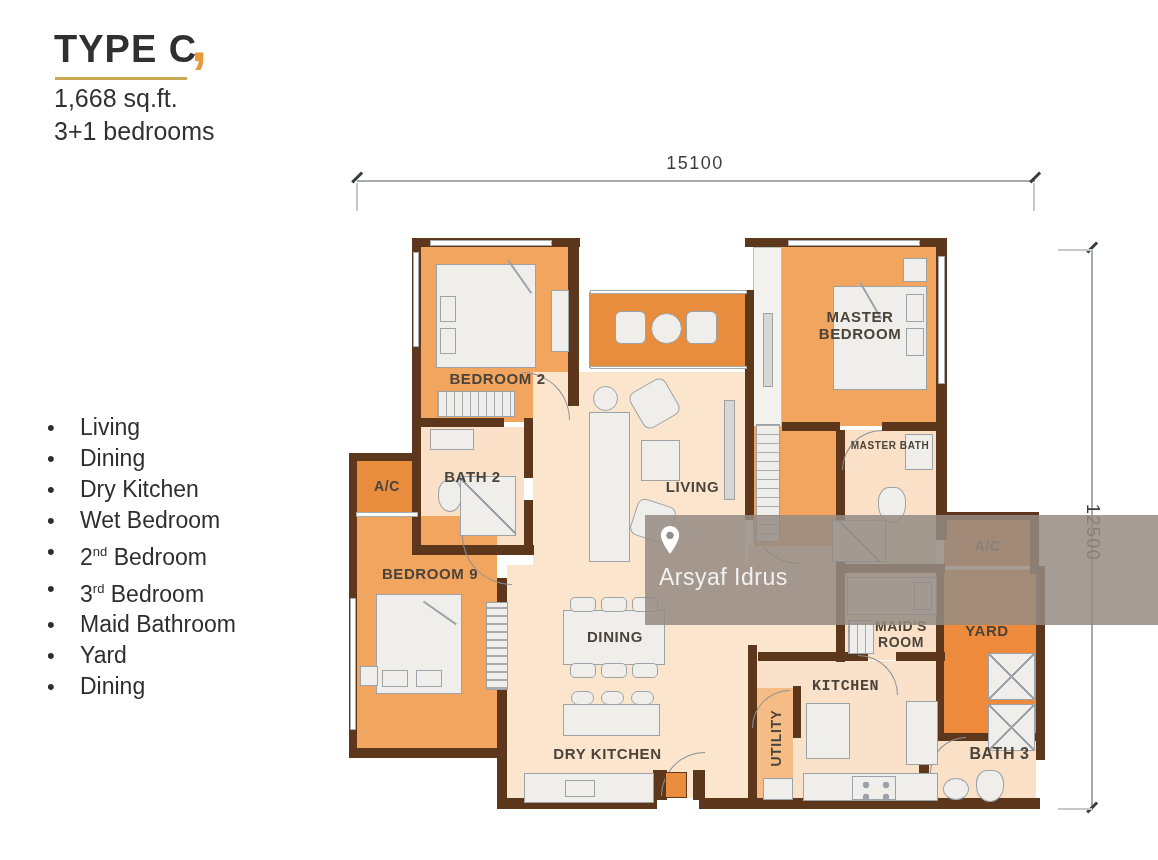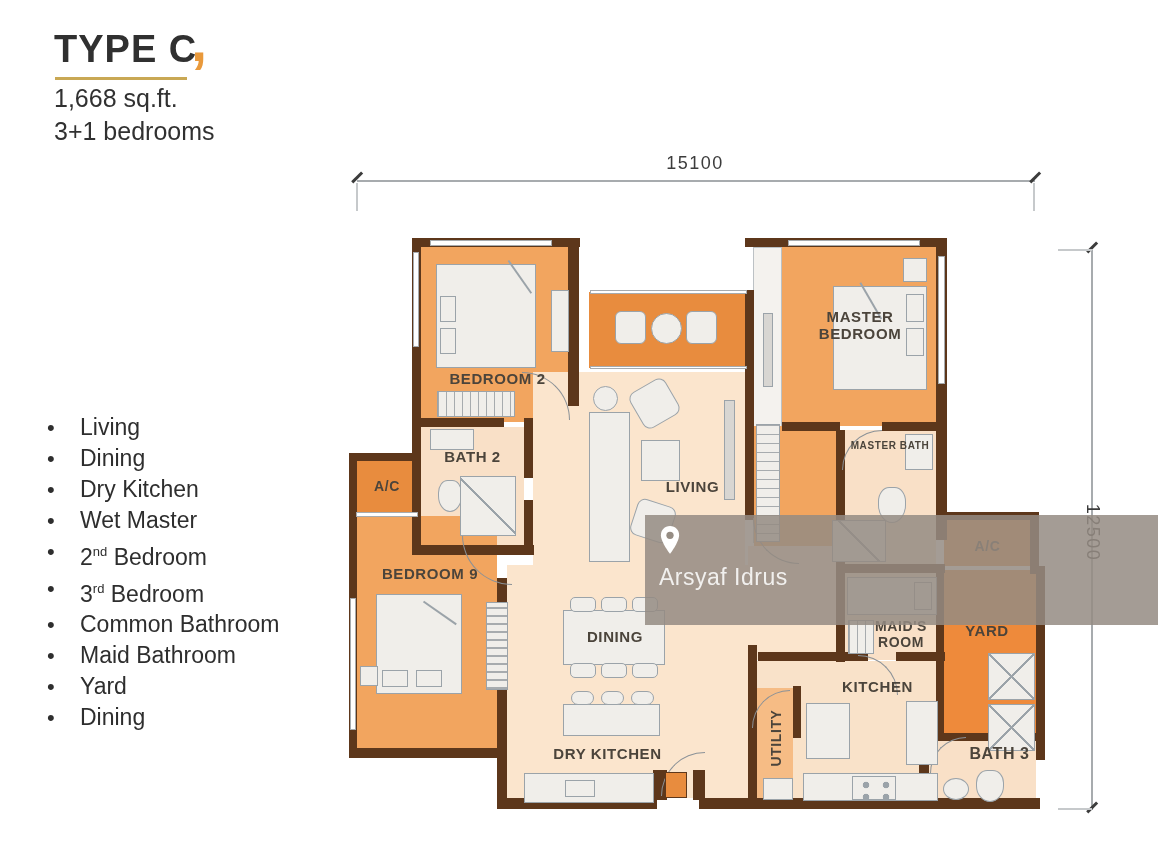--- a/index.html
+++ b/index.html
@@ -56,24 +56,23 @@
   <div id="title">TYPE C</div>
   <div id="title-underline"></div>
   <div id="title-comma">,</div>
   <div class="subtitle" style="top:86px;">1,668 sq.ft.</div>
   <div class="subtitle" style="top:119px;">3+1 bedrooms</div>
 
   <ul id="features">
     <li><span>Living</span></li>
     <li><span>Dining</span></li>
     <li><span>Dry Kitchen</span></li>
-    <li><span>Wet Master</span></li>
+    <li><span>Wet Bedroom</span></li>
     <li><span>2</span><sup>nd</sup><span> Bedroom</span></li>
     <li><span>3</span><sup>rd</sup><span> Bedroom</span></li>
-    <li><span>Common Bathroom</span></li>
     <li><span>Maid Bathroom</span></li>
     <li><span>Yard</span></li>
     <li><span>Dining</span></li>
   </ul>
 
   <div id="plan">
 
     <i class="room" style="left:418px;top:243px;width:154px;height:179px;background:#f2a55f;"></i>
     <i class="room" style="left:589px;top:292px;width:158px;height:76px;background:#e88c3e;"></i>
     <i class="room" style="left:753px;top:247px;width:29px;height:296px;background:#f4f2ee;border:1px solid #bcc1c4;"></i>
@@ -215,32 +214,32 @@
     <i class="furn" style="left:571px;top:691px;width:23px;height:14px;border-radius:7px;"></i>
     <i class="furn" style="left:601px;top:691px;width:23px;height:14px;border-radius:7px;"></i>
     <i class="furn" style="left:631px;top:691px;width:23px;height:14px;border-radius:7px;"></i>
     <i class="furn" style="left:524px;top:773px;width:130px;height:30px;"></i>
     <i class="furn" style="left:565px;top:780px;width:30px;height:17px;"></i>
 
     <i class="furn" style="left:943px;top:778px;width:26px;height:22px;border-radius:50%;"></i>
     <i class="furn" style="left:976px;top:770px;width:28px;height:32px;border-radius:40% 40% 50% 50%;"></i>
 
     <div class="rlabel" style="left:425px;top:370px;width:145px;">BEDROOM 2</div>
-    <div class="rlabel" style="left:420px;top:448px;width:105px;text-align:center;">BATH 2</div>
+    <div class="rlabel" style="left:420px;top:468px;width:105px;text-align:center;">BATH 2</div>
     <div class="rlabel" style="left:356px;top:478px;width:62px;font-size:14px;">A/C</div>
     <div class="rlabel" style="left:360px;top:565px;width:140px;">BEDROOM 9</div>
     <div class="rlabel" style="left:645px;top:478px;width:95px;">LIVING</div>
     <div class="rlabel" style="left:575px;top:628px;width:80px;">DINING</div>
     <div class="rlabel" style="left:535px;top:745px;width:145px;">DRY KITCHEN</div>
     <div class="rlabel" style="left:800px;top:308px;width:120px;">MASTER BEDROOM</div>
     <div class="rlabel" style="left:850px;top:440px;width:80px;font-size:10px;">MASTER BATH</div>
     <div class="rlabel" style="left:862px;top:618px;width:78px;font-size:14px;">MAID'S ROOM</div>
     <div class="rlabel" style="left:947px;top:622px;width:80px;">YARD</div>
     <div class="rlabel" style="left:960px;top:538px;width:55px;font-size:14px;">A/C</div>
-    <div class="rlabel" style="left:830px;top:678px;width:95px;">KITCHEN</div>
+    <div class="rlabel" style="left:798px;top:678px;width:95px;font-family:Liberation Mono, monospace;">KITCHEN</div>
     <div class="rlabel" style="left:731px;top:730px;width:90px;font-size:14px;transform:rotate(-90deg);">UTILITY</div>
     <div class="rlabel" style="left:952px;top:745px;width:95px;font-size:16px;">BATH 3</div>
 
     <i class="dim" style="left:357px;top:180px;width:678px;height:2px;"></i>
     <i class="tick" style="left:350px;top:176px;"></i>
     <i class="tick" style="left:1028px;top:176px;"></i>
     <i class="dimext" style="left:356px;top:183px;width:2px;height:28px;"></i>
     <i class="dimext" style="left:1033px;top:183px;width:2px;height:28px;"></i>
     <div class="dimtext" style="left:595px;top:153px;width:200px;">15100</div>
 

